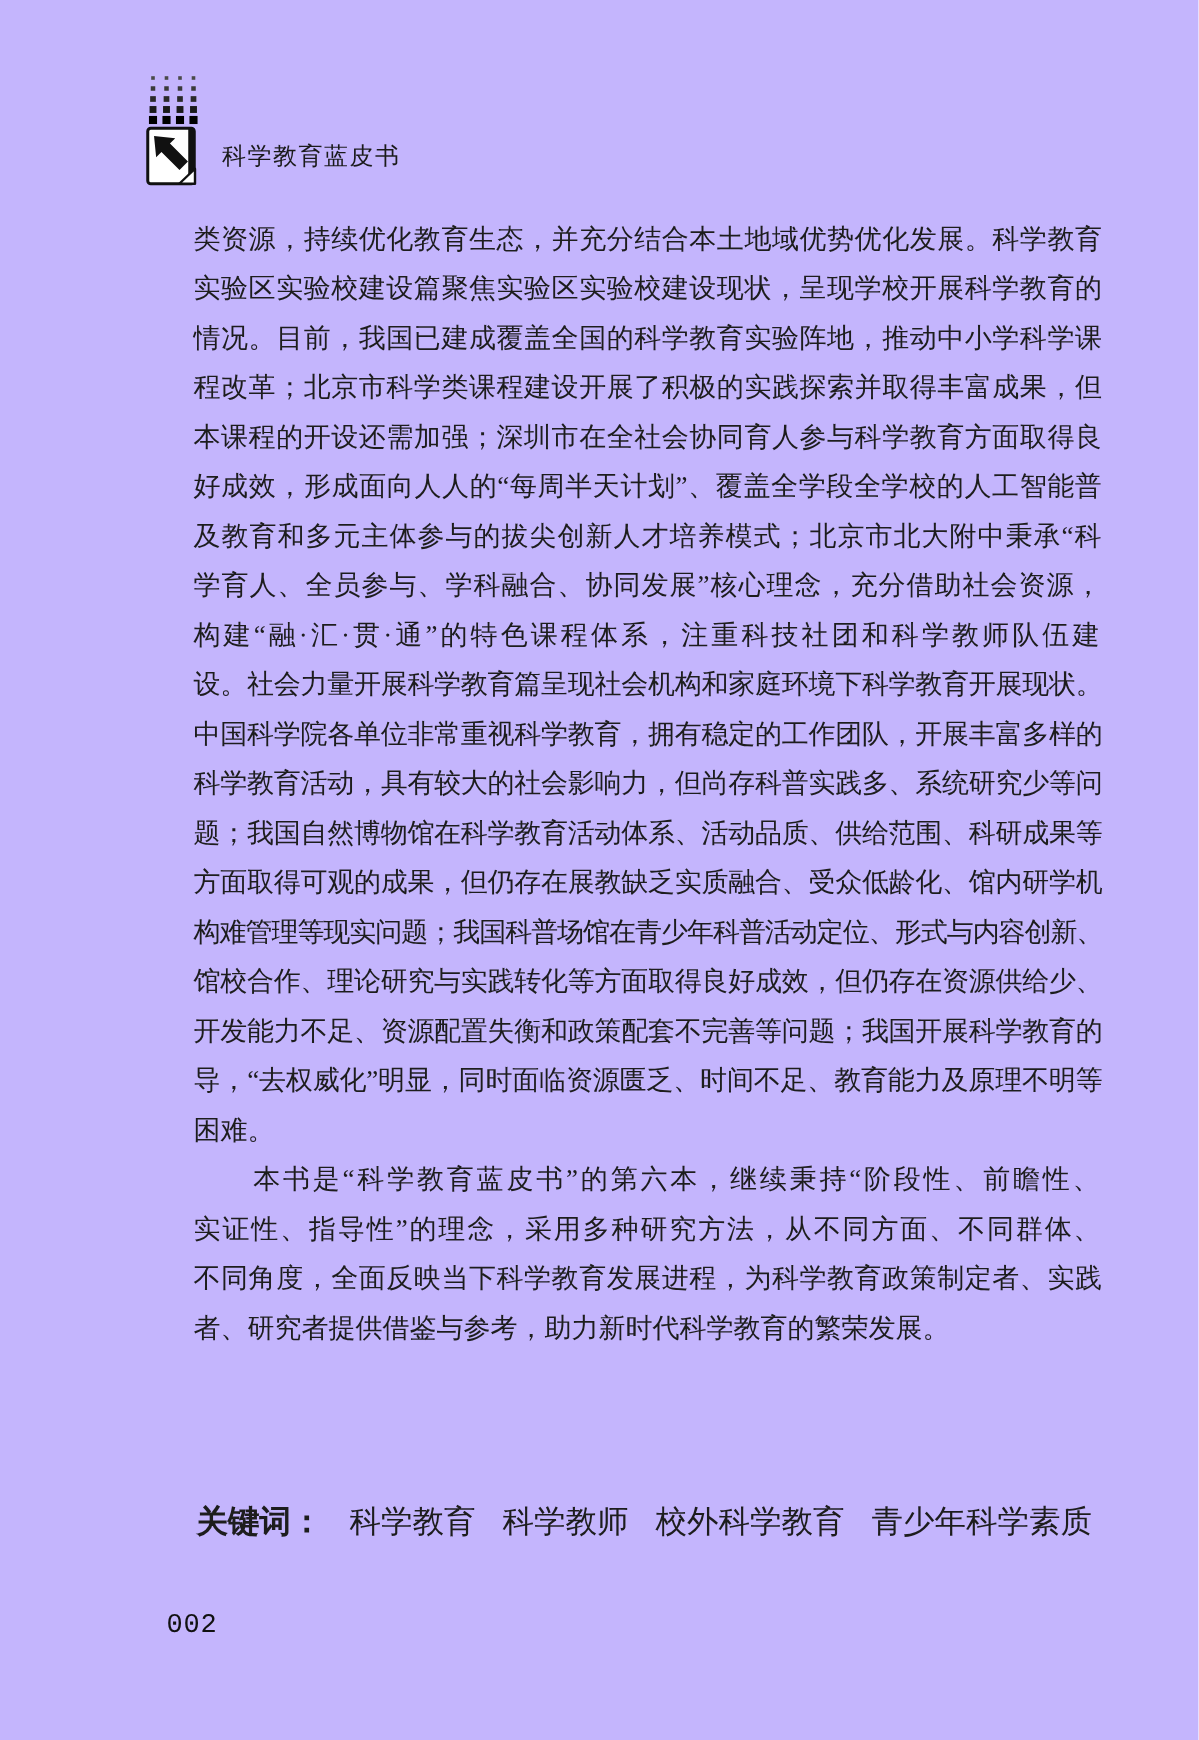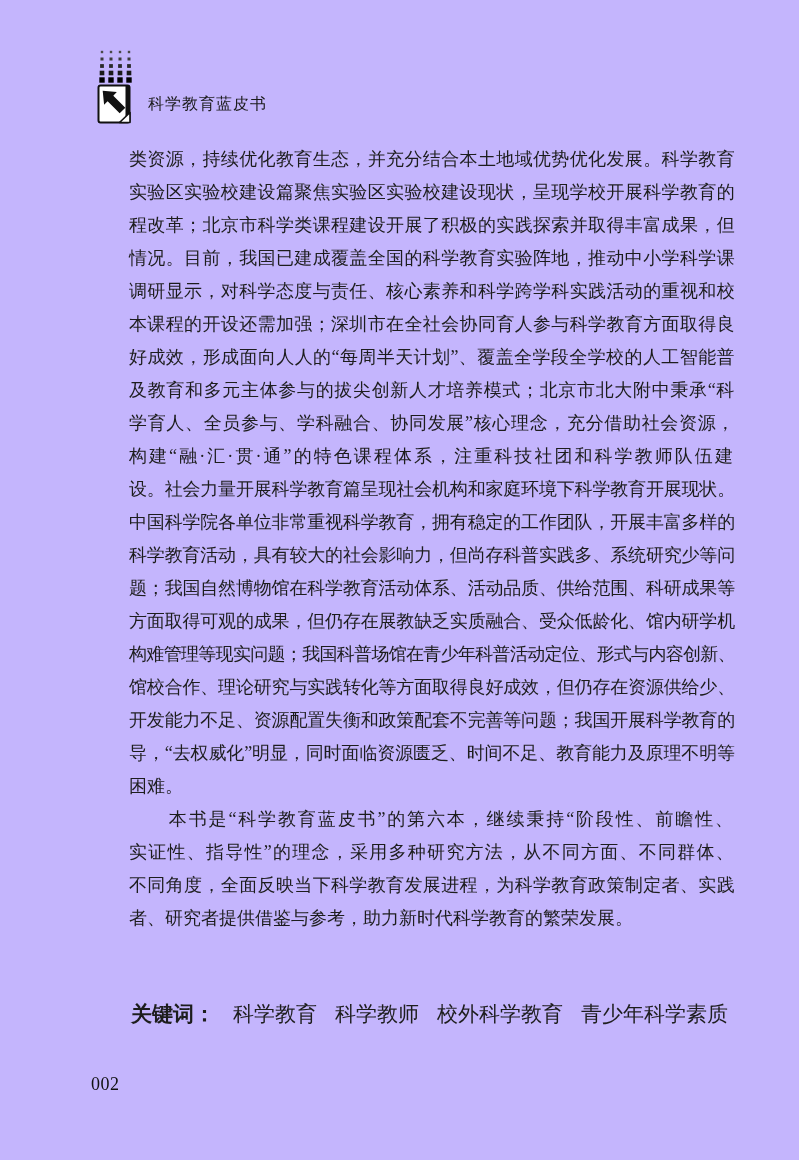--- a/index.html
+++ b/index.html
@@ -37,23 +37,23 @@
     top: 1000px;
     width: 606px;
     font-size: 21px;
     white-space: nowrap;
   }
   .kw-label { font-weight: bold; margin-left: 34px; margin-right: 10px; }
   .kw-item { margin-left: 18px; }
   .kw-item:first-child { margin-left: 8px; }
   .page-number {
     position: absolute;
-    left: 91px;
+    left: 111px;
     top: 1074px;
-    font-family: Liberation Serif, serif;
+    font-family: Liberation Mono, monospace;
     font-size: 18px;
     color: #111111;
     letter-spacing: 0.5px;
   }
 </style>
 </head>
 <body>
 
 <div class="page">
 
@@ -99,23 +99,22 @@
           <path d="M18,2 L27,13 L22,13 L22,30 L14,30 L14,13 L9,13 Z" fill="#111111"></path>
         </g>
       </svg>
       <div class="logo-title">科学教育蓝皮书</div>
     </div>
   </div>
 
   <div class="abstract" id="abstract">
       <div class="text-line"><span style="letter-spacing: 0.363636px;">类资源，持续优化教育生态，并充分结合本土地域优势优化发展。科学教育</span></div>
       <div class="text-line"><span style="letter-spacing: 0.363636px;">实验区实验校建设篇聚焦实验区实验校建设现状，呈现学校开展科学教育的</span></div>
+      <div class="text-line"><span style="letter-spacing: 0.363636px;">情况。目前，我国已建成覆盖全国的科学教育实验阵地，推动中小学科学课</span></div>
       <div class="text-line"><span style="letter-spacing: 0.363636px;">程改革；北京市科学类课程建设开展了积极的实践探索并取得丰富成果，但</span></div>
-      <div class="text-line"><span style="letter-spacing: 0.363636px;">情况。目前，我国已建成覆盖全国的科学教育实验阵地，推动中小学科学课</span></div>
-      <div class="text-line"><span style="letter-spacing: 0.363636px;">调研显示，对科学态度与责任、核心素养和科学跨学科实践活动的重视和校</span></div>
       <div class="text-line"><span style="letter-spacing: 0.363636px;">本课程的开设还需加强；深圳市在全社会协同育人参与科学教育方面取得良</span></div>
       <div class="text-line"><span style="letter-spacing: 0.412224px; text-align: center;">好成效，形成面向人人的“每周半天计划”、覆盖全学段全学校的人工智能普</span></div>
       <div class="text-line"><span style="letter-spacing: 0.666667px;">及教育和多元主体参与的拔尖创新人才培养模式；北京市北大附中秉承“科</span></div>
       <div class="text-line"><span style="letter-spacing: 0.666667px;">学育人、全员参与、学科融合、协同发展”核心理念，充分借助社会资源，</span></div>
       <div class="text-line"><span style="letter-spacing: 2.06155px;">构建“融·汇·贯·通”的特色课程体系，注重科技社团和科学教师队伍建</span></div>
       <div class="text-line"><span style="letter-spacing: -0.176471px;">设。社会力量开展科学教育篇呈现社会机构和家庭环境下科学教育开展现状。</span></div>
       <div class="text-line"><span style="letter-spacing: -0.176471px;">中国科学院各单位非常重视科学教育，拥有稳定的工作团队，开展丰富多样的</span></div>
       <div class="text-line"><span style="letter-spacing: -0.176471px; text-align: center;">科学教育活动，具有较大的社会影响力，但尚存科普实践多、系统研究少等问</span></div>
       <div class="text-line"><span style="letter-spacing: -0.176471px;">题；我国自然博物馆在科学教育活动体系、活动品质、供给范围、科研成果等</span></div>
       <div class="text-line"><span style="letter-spacing: -0.176471px;">方面取得可观的成果，但仍存在展教缺乏实质融合、受众低龄化、馆内研学机</span></div>

